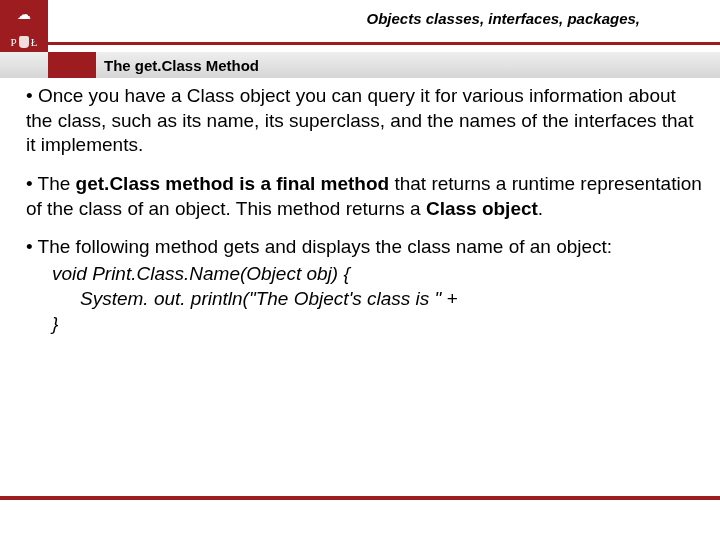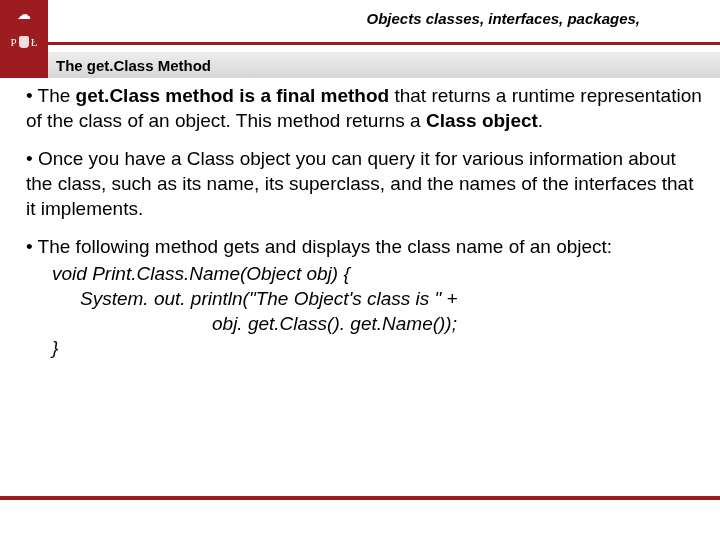--- a/index.html
+++ b/index.html
@@ -71,20 +71,21 @@
   }
   .subheader {
     position: absolute;
     left: 0;
     top: 52px;
     right: 0;
     height: 26px;
     background: linear-gradient(#eeeeee, #d6d6d6);
     display: flex;
     align-items: center;
+    padding-left: 48px;
   }
   .subheader .logo-small {
     width: 48px;
     height: 26px;
     background: #9d1c20;
   }
   .subheader-title {
     margin-left: 8px;
     font-weight: bold;
     font-size: 15px;
@@ -137,31 +138,30 @@
   <div class="divider-top"></div>
 </div>
 
 <div class="subheader">
   <div class="logo-small"></div>
   <div class="subheader-title">The get.Class Method</div>
 </div>
 
 <div class="content">
 
+  <div class="bullet"> • Once you have a Class object you can query it for various information about the class, such as its name, its superclass, and the names of the interfaces that it implements.</div>
+
   <div class="bullet">
     <span> • The </span><b>get.Class method is a final method</b><span> that returns a runtime representation of the class of an object. This method returns a </span><b>Class object</b><span>.</span>
   </div>
-
-  <div class="bullet"> • Once you have a Class object you can query it for various information about the class, such as its name, its superclass, and the names of the interfaces that it implements.</div>
 
   <div class="bullet">
     <div> • The following method gets and displays the class name of an object:</div>
     <div class="code-block">
       <div>void Print.Class.Name(Object obj) {</div>
       <div class="code-indent1">System. out. println("The Object's class is " +</div>
-      <div class="code-indent2">obj. get.Class(). get.Name());</div>
       <div>}</div>
     </div>
   </div>
 
 </div>
 
 <div class="bottom-line"></div>
 
 </body></html>

